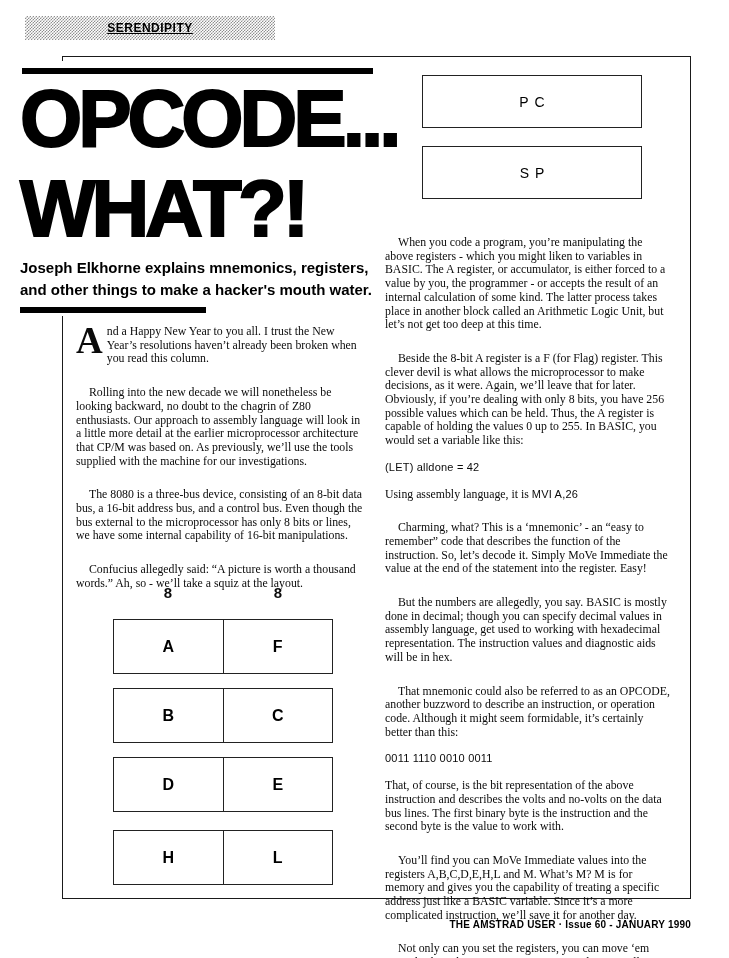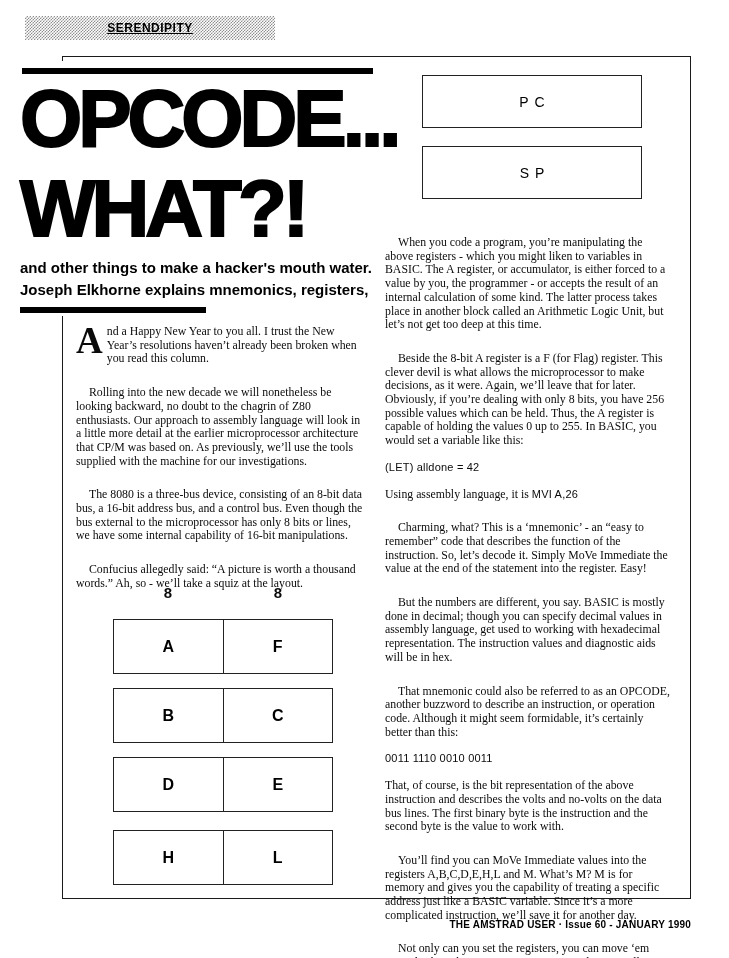--- a/index.html
+++ b/index.html
@@ -115,22 +115,22 @@
   </div>
   <div class="ptrbox box-sp">
     <span>SP</span>
   </div>
 
   <div class="title-block">
     <div class="rule-top"></div>
     <div class="title-line title-line1">OPCODE...</div>
     <div class="title-line title-line2">WHAT?!</div>
     <div class="subtitle">
+      <div>Joseph Elkhorne explains mnemonics, registers,</div>
       <div>and other things to make a hacker's mouth water.</div>
-      <div>Joseph Elkhorne explains mnemonics, registers,</div>
     </div>
     <div class="rule-bottom"></div>
   </div>
 
   <div class="col left-col">
     <p>
       <span class="dropcap">A</span><span>nd a Happy New Year to you all. I trust the New Year’s resolutions haven’t already been broken when you read this column.</span>
     </p>
     <p class="indent">Rolling into the new decade we will nonetheless be looking backward, no doubt to the chagrin of Z80 enthusiasts. Our approach to assembly language will look in a little more detail at the earlier microprocessor architecture that CP/M was based on. As previously, we’ll use the tools supplied with the machine for our investigations.</p>
     <p class="indent">The 8080 is a three-bus device, consisting of an 8-bit data bus, a 16-bit address bus, and a control bus. Even though the bus external to the microprocessor has only 8 bits or lines, we have some internal capability of 16-bit manipulations.</p>
@@ -159,21 +159,21 @@
   </div>
 
   <div class="col right-col">
     <p class="indent">When you code a program, you’re manipulating the above registers - which you might liken to variables in BASIC. The A register, or accumulator, is either forced to a value by you, the programmer - or accepts the result of an internal calculation of some kind. The latter process takes place in another block called an Arithmetic Logic Unit, but let’s not get too deep at this time.</p>
     <p class="indent">Beside the 8-bit A register is a F (for Flag) register. This clever devil is what allows the microprocessor to make decisions, as it were. Again, we’ll leave that for later. Obviously, if you’re dealing with only 8 bits, you have 256 possible values which can be held. Thus, the A register is capable of holding the values 0 up to 255. In BASIC, you would set a variable like this:</p>
     <p class="codeline">(LET)  alldone = 42</p>
     <p>
       <span>Using assembly language, it is </span><span class="code">MVI A,26</span>
     </p>
     <p class="indent">Charming, what? This is a ‘mnemonic’ - an “easy to remember” code that describes the function of the instruction. So, let’s decode it. Simply MoVe Immediate the value at the end of the statement into the register. Easy!</p>
-    <p class="indent">But the numbers are different, you say. BASIC is mostly done in decimal; though you can specify decimal values in assembly language, get used to working with hexadecimal representation. The instruction values and diagnostic aids will be in hex.</p>
+    <p class="indent">But the numbers are allegedly, you say. BASIC is mostly done in decimal; though you can specify decimal values in assembly language, get used to working with hexadecimal representation. The instruction values and diagnostic aids will be in hex.</p>
     <p class="indent">That mnemonic could also be referred to as an OPCODE, another buzzword to describe an instruction, or operation code. Although it might seem formidable, it’s certainly better than this:</p>
     <p class="codeline">0011 1110 0010 0011</p>
     <p>That, of course, is the bit representation of the above instruction and describes the volts and no-volts on the data bus lines. The first binary byte is the instruction and the second byte is the value to work with.</p>
     <p class="indent">You’ll find you can MoVe Immediate values into the registers A,B,C,D,E,H,L and M. What’s M? M is for memory and gives you the capability of treating a specific address just like a BASIC variable. Since it’s a more complicated instruction, we’ll save it for another day.</p>
     <p class="indent">
       <span>Not only can you set the registers, you can move ‘em around. Thus, the next mnemonic to consider, naturally enough, is Move. One example will suffice:  </span><span class="code">MOV L,A</span>
     </p>
   </div>
 
   <div class="pagenum-box dither">

